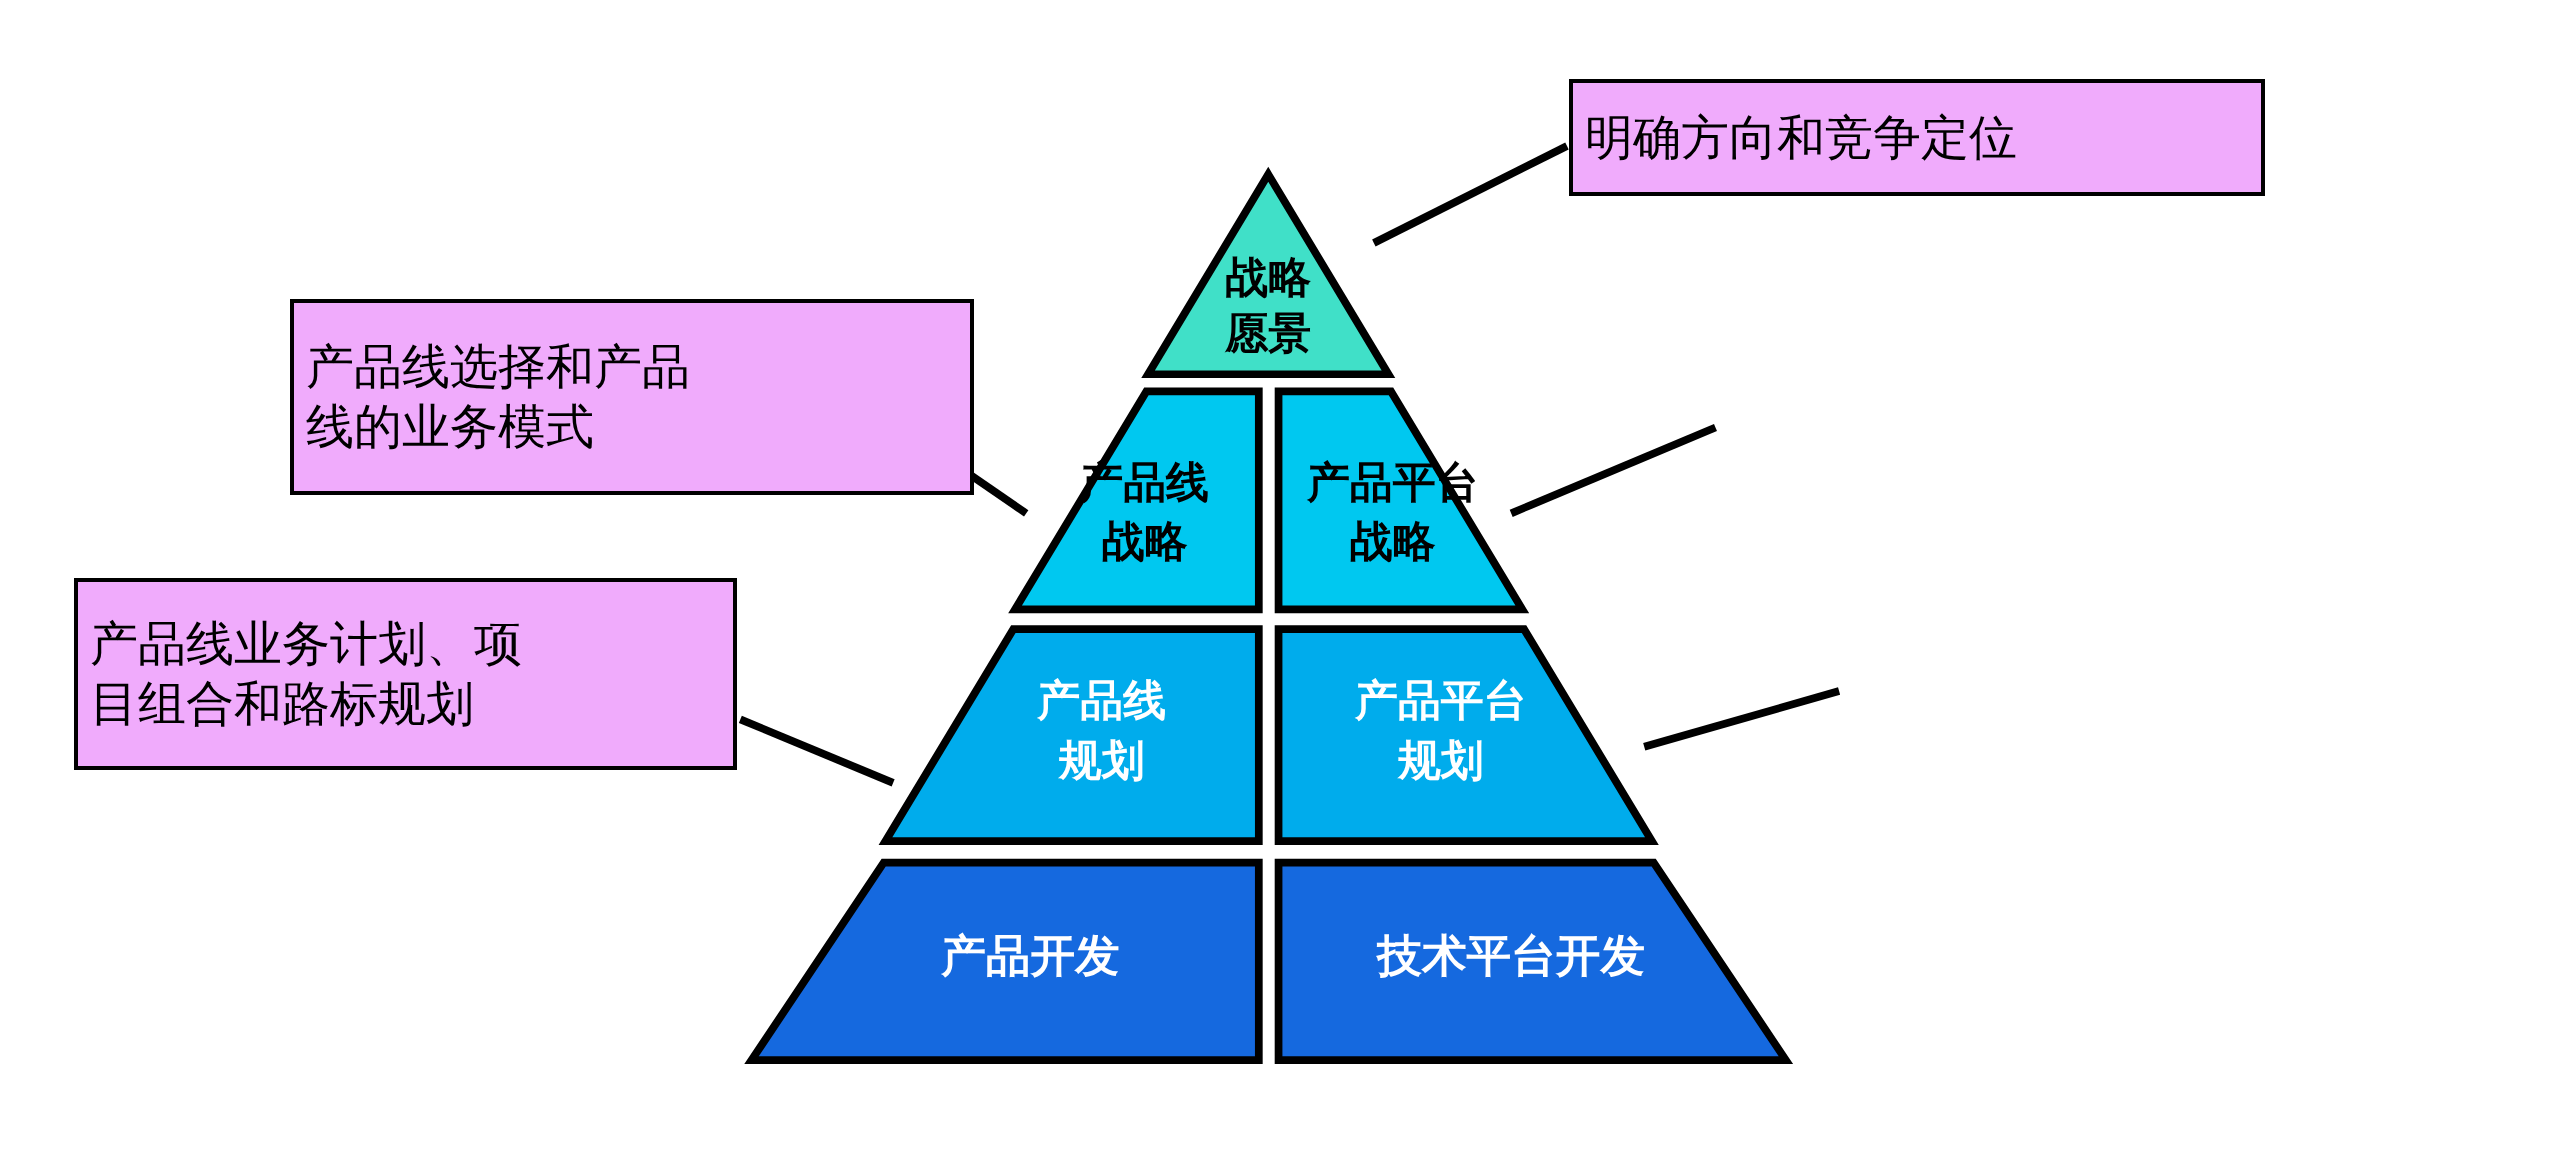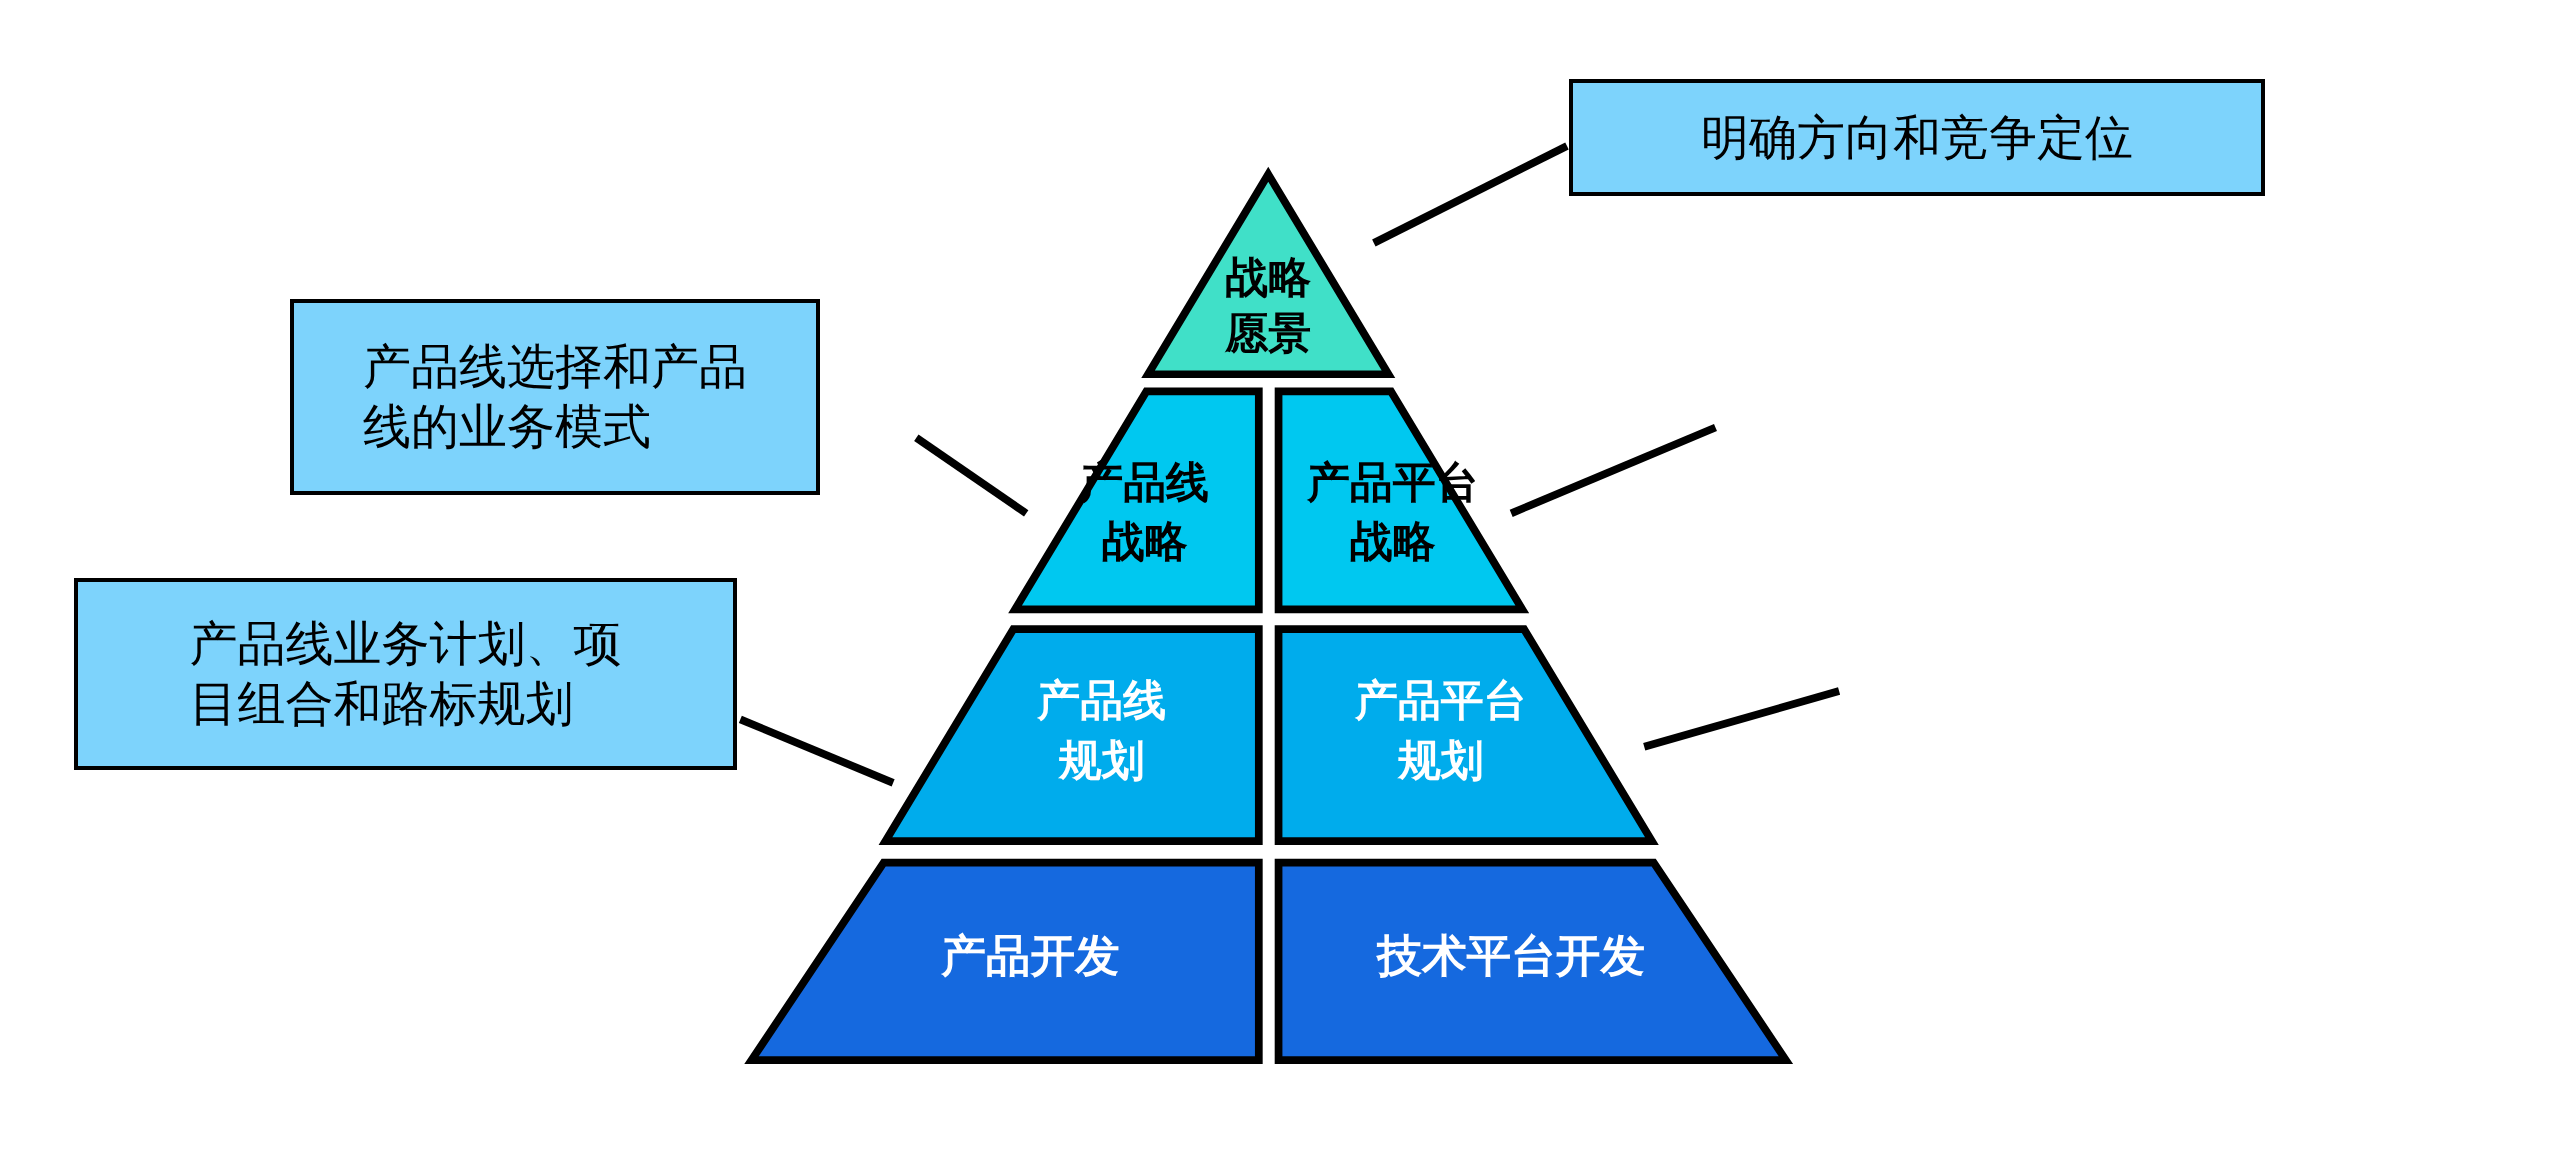--- a/index.html
+++ b/index.html
@@ -31,26 +31,26 @@
     font-family: "Liberation Sans", "DejaVu Sans", sans-serif;
     font-weight: 700;
     text-anchor: middle;
     dominant-baseline: middle;
   }
   .tier-label.dark { fill: #000000; }
   .tier-label.light { fill: #ffffff; }
 
   .callout-box {
     position: absolute;
-    background: #7dd3fc;
+    background: #f0abfc;
     border: 4.3px solid #000000;
     box-sizing: border-box;
     display: flex;
     align-items: center;
-    justify-content: center;
+    justify-content: flex-start;
     padding: 3.4px 12px;
   }
   .callout-text {
     font-family: "Liberation Sans", "DejaVu Sans", sans-serif;
     font-size: 48px;
     line-height: 1.24;
     color: #000000;
     text-align: left;
     white-space: pre-line;
     letter-spacing: 0px;
@@ -106,21 +106,21 @@
       <line x1="1760" y1="598" x2="1998" y2="498"></line>
       <line x1="1040" y1="912" x2="862" y2="838"></line>
       <line x1="1915" y1="870" x2="2142" y2="805"></line>
     </g>
   </svg>
 
   <div class="callout-box" style="left:1569px; top:79px; width:696px; height:117px;">
     <div class="callout-text center">明确方向和竞争定位</div>
   </div>
 
-  <div class="callout-box" style="left:290px; top:299px; width:530px; height:196px;">
+  <div class="callout-box" style="left:290px; top:299px; width:684px; height:196px;">
     <div class="callout-text">产品线选择和产品
 线的业务模式</div>
   </div>
 
 
   <div class="callout-box" style="left:74px; top:578px; width:663px; height:192px;">
     <div class="callout-text">产品线业务计划、项
 目组合和路标规划</div>
   </div>
 

